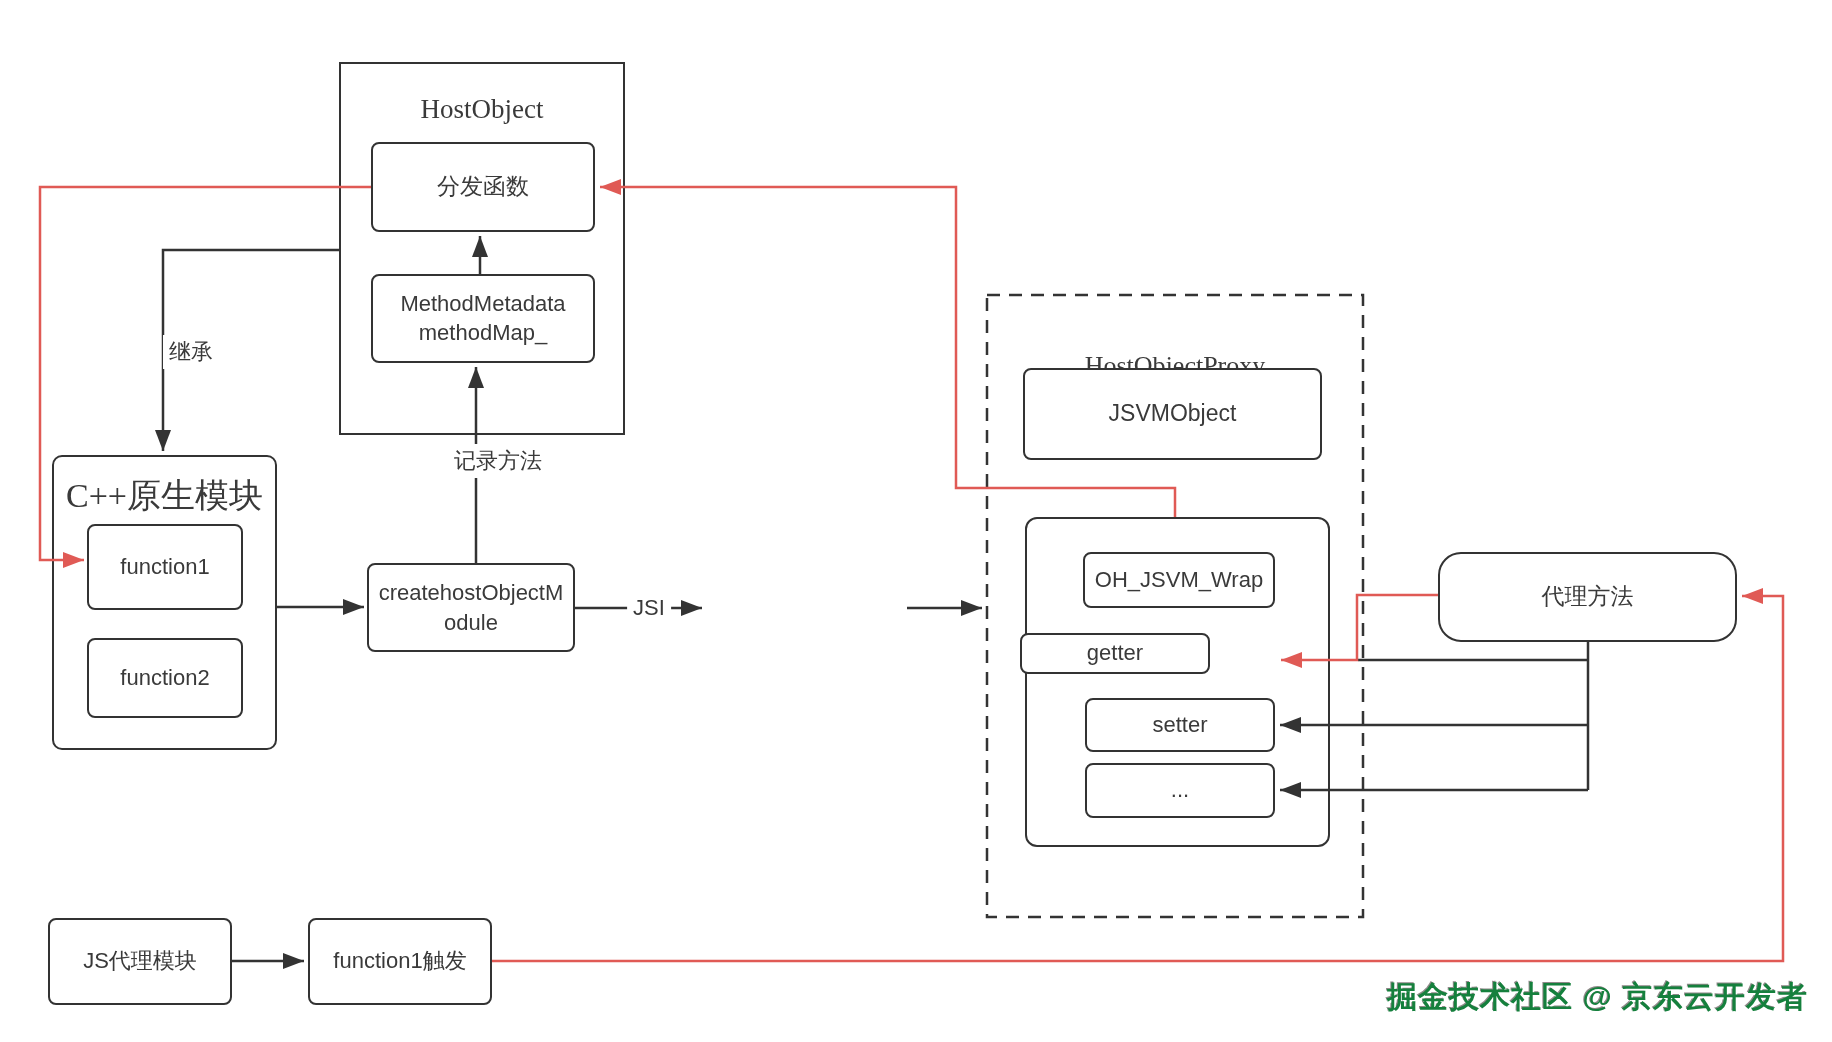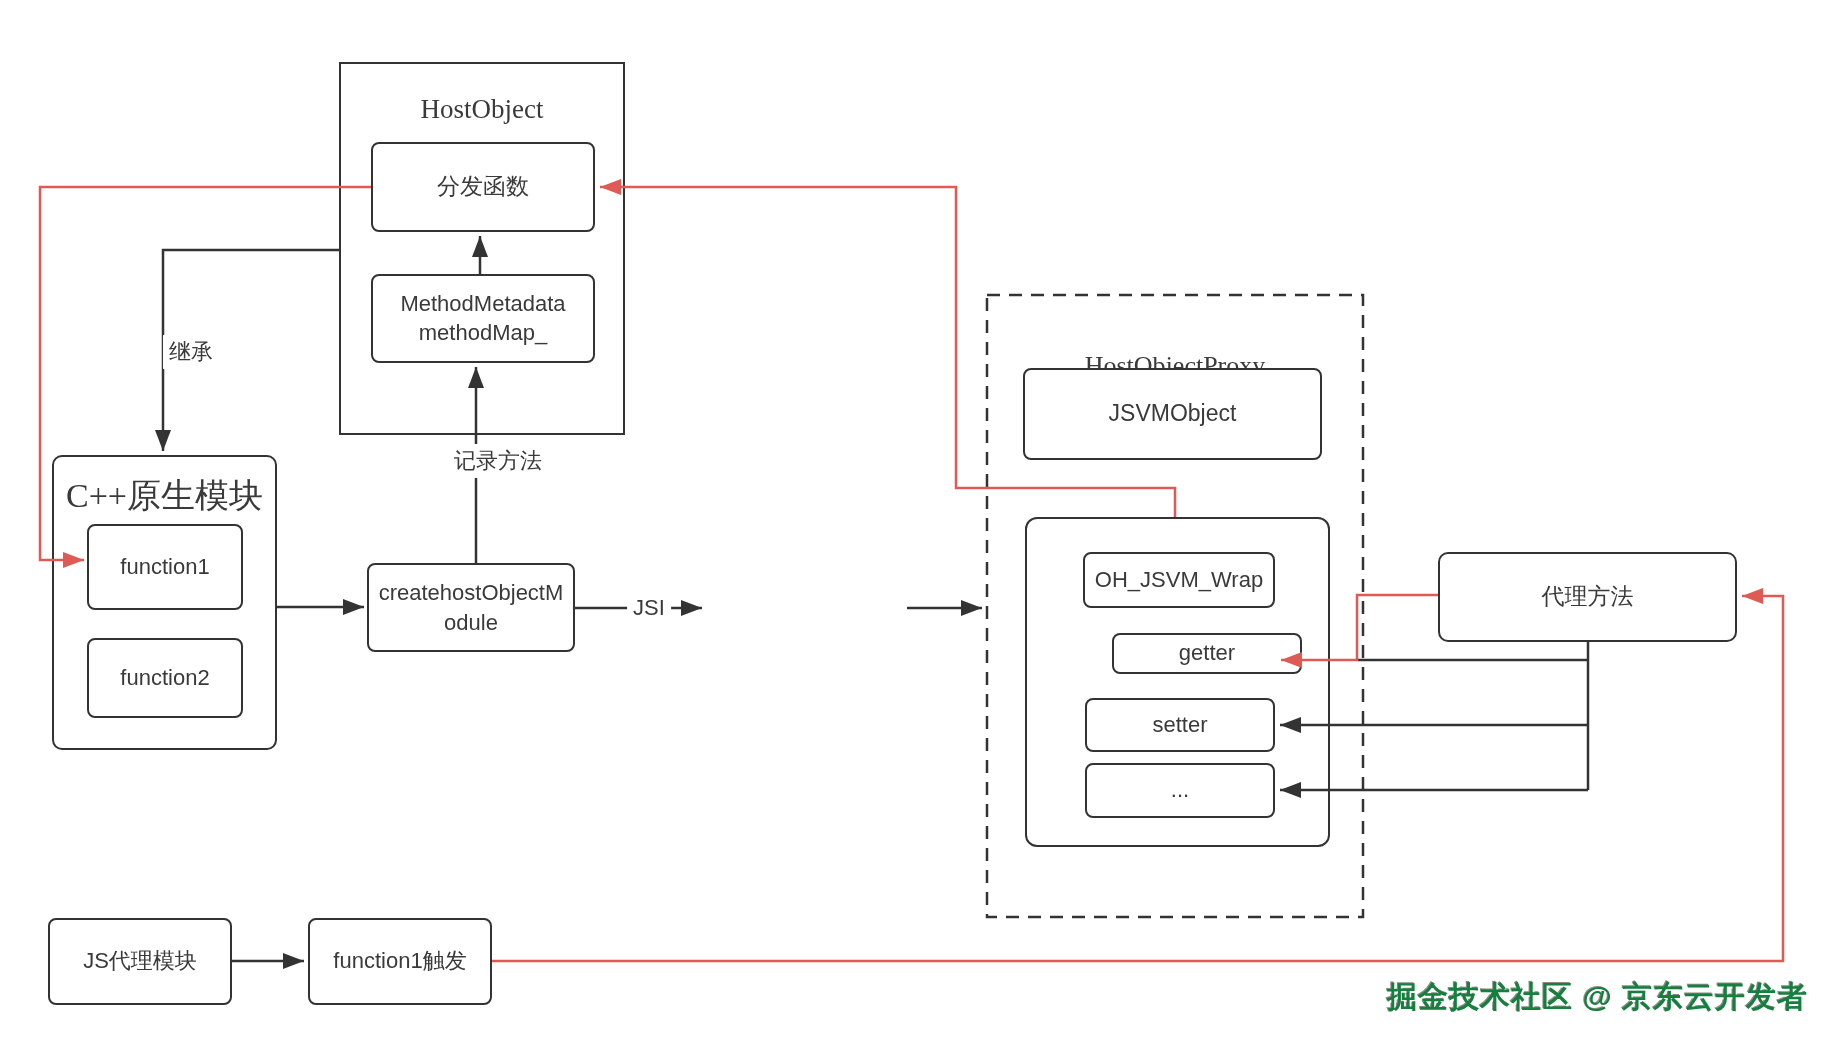--- a/index.html
+++ b/index.html
@@ -94,25 +94,25 @@
   <div class="box" style="left:87px;top:638px;width:156px;height:80px;">function2</div>
 
   <div class="box" style="left:367px;top:563px;width:208px;height:89px;">
     <div class="wrapbreak">createhostObjectModule</div>
   </div>
 
   <div class="container-title" style="left:987px;top:308px;width:376px;margin-top:43px;">HostObjectProxy</div>
   <div class="box" style="left:1023px;top:368px;width:299px;height:92px;font-size:23px;">JSVMObject</div>
   <div class="box r12" style="left:1025px;top:517px;width:305px;height:330px;"></div>
   <div class="box" style="left:1083px;top:552px;width:192px;height:56px;">OH_JSVM_Wrap</div>
-  <div class="box" style="left:1112px;top:633px;width:190px;height:41px;">getter</div>
+  <div class="box" style="left:1020px;top:633px;width:190px;height:41px;">getter</div>
   <div class="box" style="left:1085px;top:698px;width:190px;height:54px;">setter</div>
   <div class="box" style="left:1085px;top:763px;width:190px;height:55px;">...</div>
 
-  <div class="box r10" style="left:1438px;top:552px;width:299px;height:90px;font-size:23px;">代理方法</div>
+  <div class="box r10" style="left:1438px;top:552px;width:299px;height:90px;font-size:23px;border-radius:23px;">代理方法</div>
 
   <div class="box" style="left:48px;top:918px;width:184px;height:87px;">JS代理模块</div>
   <div class="box" style="left:308px;top:918px;width:184px;height:87px;">function1触发</div>
 
   <svg id="lines" width="1832" height="1042" viewBox="0 0 1832 1042">
     <defs>
       <marker id="mb" markerUnits="userSpaceOnUse" markerWidth="24" markerHeight="18" refX="21" refY="8" orient="auto">
         <path d="M0,0 L21,8 L0,16 Z" fill="#333333"></path>
       </marker>
       <marker id="mr" markerUnits="userSpaceOnUse" markerWidth="24" markerHeight="18" refX="21" refY="8" orient="auto">

